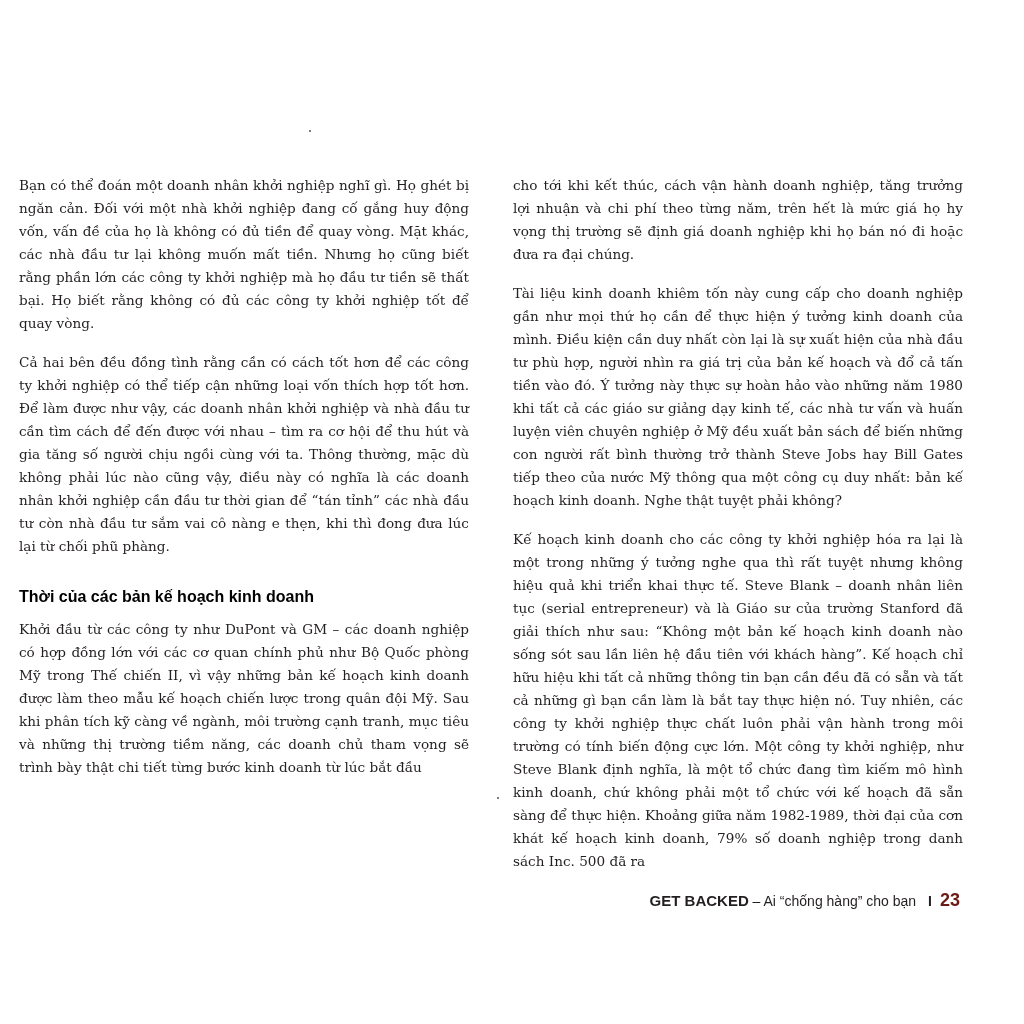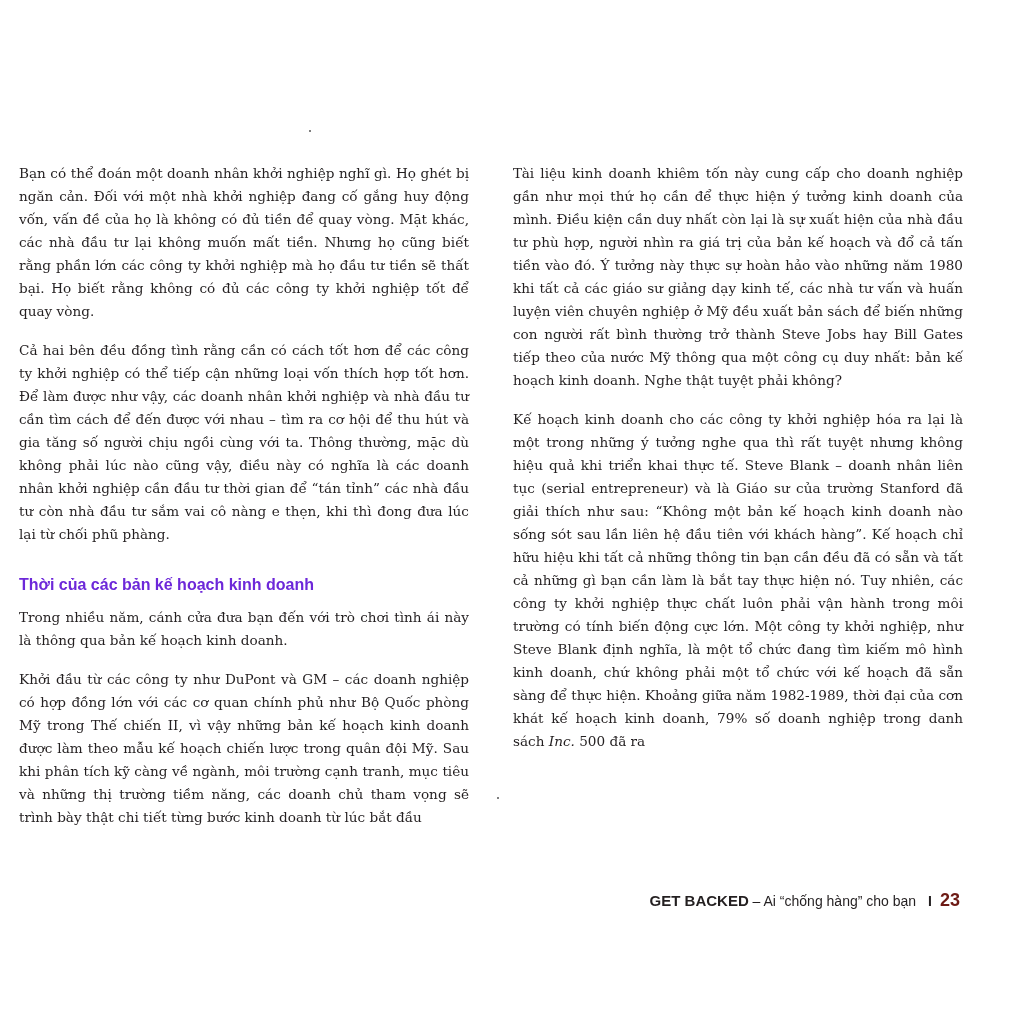--- a/index.html
+++ b/index.html
@@ -16,43 +16,43 @@
       color: #231f20;
     }
     .page {
       position: absolute;
       left: 0; top: 0;
       width: 1024px;
       height: 1024px;
     }
     .column {
       position: absolute;
-      top: 162px;
+      top: 174px;
       width: 450px;
     }
     .col-left { left: 19px; }
     .col-right { left: 513px; }
     .para {
       margin: 0 0 16px 0;
       font-size: 13.6px;
       line-height: 23px;
       text-align: justify;
       letter-spacing: 0px;
       word-spacing: 0px;
     }
     .col-left .para.p1 { margin-bottom: 16px; }
     .section-heading {
       margin: 28px 0 10px 0;
       font-family: "Liberation Sans", "DejaVu Sans", sans-serif;
       font-weight: bold;
       font-size: 16px;
       line-height: 22px;
-      color: #6d28d9;
+      color: #000000;
     }
-    .italic { font-style: italic; }
+    .italic { }
     .footer {
       position: absolute;
       top: 890px;
       right: 64px;
       font-family: "Liberation Sans", "DejaVu Sans", sans-serif;
       font-size: 14px;
       color: #231f20;
       white-space: nowrap;
     }
     .footer .book-title {
@@ -81,25 +81,25 @@
 
 <div class="page">
 
   <span class="speck" style="left:309px; top:130px;"></span>
   <span class="speck" style="left:497px; top:797px;"></span>
 
   <div class="column col-left">
     <p class="para p1">Bạn có thể đoán một doanh nhân khởi nghiệp nghĩ gì. Họ ghét bị ngăn cản. Đối với một nhà khởi nghiệp đang cố gắng huy động vốn, vấn đề của họ là không có đủ tiền để quay vòng. Mặt khác, các nhà đầu tư lại không muốn mất tiền. Nhưng họ cũng biết rằng phần lớn các công ty khởi nghiệp mà họ đầu tư tiền sẽ thất bại. Họ biết rằng không có đủ các công ty khởi nghiệp tốt để quay vòng.</p>
     <p class="para">Cả hai bên đều đồng tình rằng cần có cách tốt hơn để các công ty khởi nghiệp có thể tiếp cận những loại vốn thích hợp tốt hơn. Để làm được như vậy, các doanh nhân khởi nghiệp và nhà đầu tư cần tìm cách để đến được với nhau – tìm ra cơ hội để thu hút và gia tăng số người chịu ngồi cùng với ta. Thông thường, mặc dù không phải lúc nào cũng vậy, điều này có nghĩa là các doanh nhân khởi nghiệp cần đầu tư thời gian để “tán tỉnh” các nhà đầu tư còn nhà đầu tư sắm vai cô nàng e thẹn, khi thì đong đưa lúc lại từ chối phũ phàng.</p>
     <h2 class="section-heading">Thời của các bản kế hoạch kinh doanh</h2>
-    <p class="para">Trong nhiều năm, cánh cửa đưa bạn đến với trò chơi tình ái này là thông qua bản kế hoạch kinh doanh.</p>
     <p class="para">Khởi đầu từ các công ty như DuPont và GM – các doanh nghiệp có hợp đồng lớn với các cơ quan chính phủ như Bộ Quốc phòng Mỹ trong Thế chiến II, vì vậy những bản kế hoạch kinh doanh được làm theo mẫu kế hoạch chiến lược trong quân đội Mỹ. Sau khi phân tích kỹ càng về ngành, môi trường cạnh tranh, mục tiêu và những thị trường tiềm năng, các doanh chủ tham vọng sẽ trình bày thật chi tiết từng bước kinh doanh từ lúc bắt đầu</p>
   </div>
 
   <div class="column col-right">
+    <p class="para">cho tới khi kết thúc, cách vận hành doanh nghiệp, tăng trưởng lợi nhuận và chi phí theo từng năm, trên hết là mức giá họ hy vọng thị trường sẽ định giá doanh nghiệp khi họ bán nó đi hoặc đưa ra đại chúng.</p>
     <p class="para">Tài liệu kinh doanh khiêm tốn này cung cấp cho doanh nghiệp gần như mọi thứ họ cần để thực hiện ý tưởng kinh doanh của mình. Điều kiện cần duy nhất còn lại là sự xuất hiện của nhà đầu tư phù hợp, người nhìn ra giá trị của bản kế hoạch và đổ cả tấn tiền vào đó. Ý tưởng này thực sự hoàn hảo vào những năm 1980 khi tất cả các giáo sư giảng dạy kinh tế, các nhà tư vấn và huấn luyện viên chuyên nghiệp ở Mỹ đều xuất bản sách để biến những con người rất bình thường trở thành Steve Jobs hay Bill Gates tiếp theo của nước Mỹ thông qua một công cụ duy nhất: bản kế hoạch kinh doanh. Nghe thật tuyệt phải không?</p>
     <p class="para"><span>Kế hoạch kinh doanh cho các công ty khởi nghiệp hóa ra lại là một trong những ý tưởng nghe qua thì rất tuyệt nhưng không hiệu quả khi triển khai thực tế. Steve Blank – doanh nhân liên tục (serial entrepreneur) và là Giáo sư của trường Stanford đã giải thích như sau: “Không một bản kế hoạch kinh doanh nào sống sót sau lần liên hệ đầu tiên với khách hàng”. Kế hoạch chỉ hữu hiệu khi tất cả những thông tin bạn cần đều đã có sẵn và tất cả những gì bạn cần làm là bắt tay thực hiện nó. Tuy nhiên, các công ty khởi nghiệp thực chất luôn phải vận hành trong môi trường có tính biến động cực lớn. Một công ty khởi nghiệp, như Steve Blank định nghĩa, là một tổ chức đang tìm kiếm mô hình kinh doanh, chứ không phải một tổ chức với kế hoạch đã sẵn sàng để thực hiện. Khoảng giữa năm 1982-1989, thời đại của cơn khát kế hoạch kinh doanh, 79% số doanh nghiệp trong danh sách </span><span class="italic">Inc.</span><span> 500 đã ra</span></p>
   </div>
 
   <div class="footer">
     <span class="book-title">GET BACKED</span><span class="subtitle"> – Ai “chống hàng” cho bạn</span><span class="sep">I</span><span class="page-number">23</span>
   </div>
 
 </div>
 

